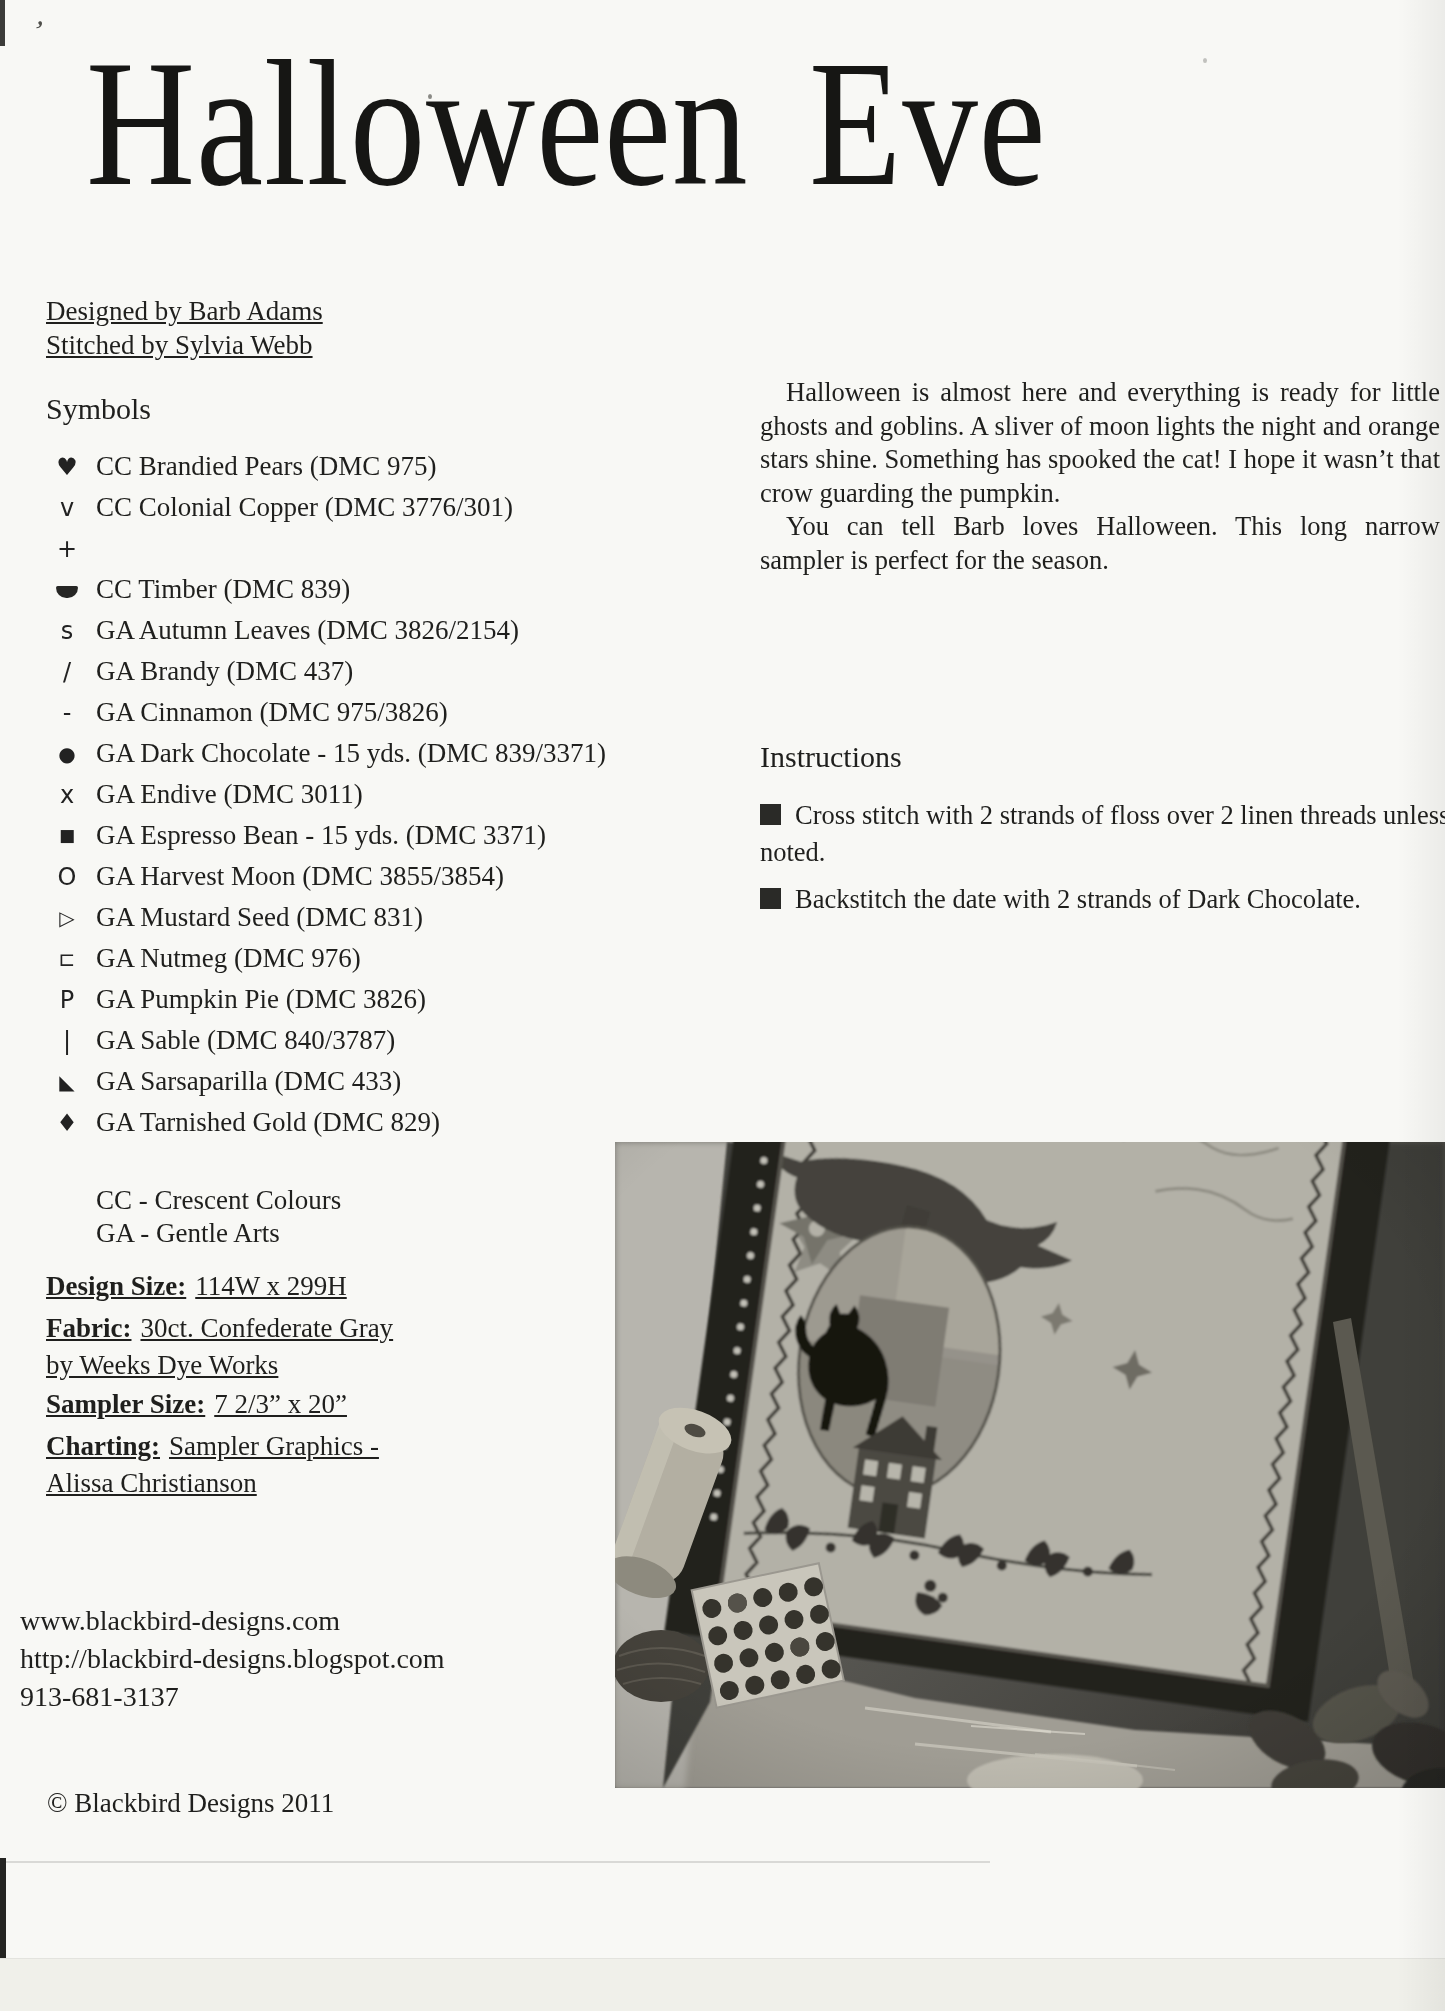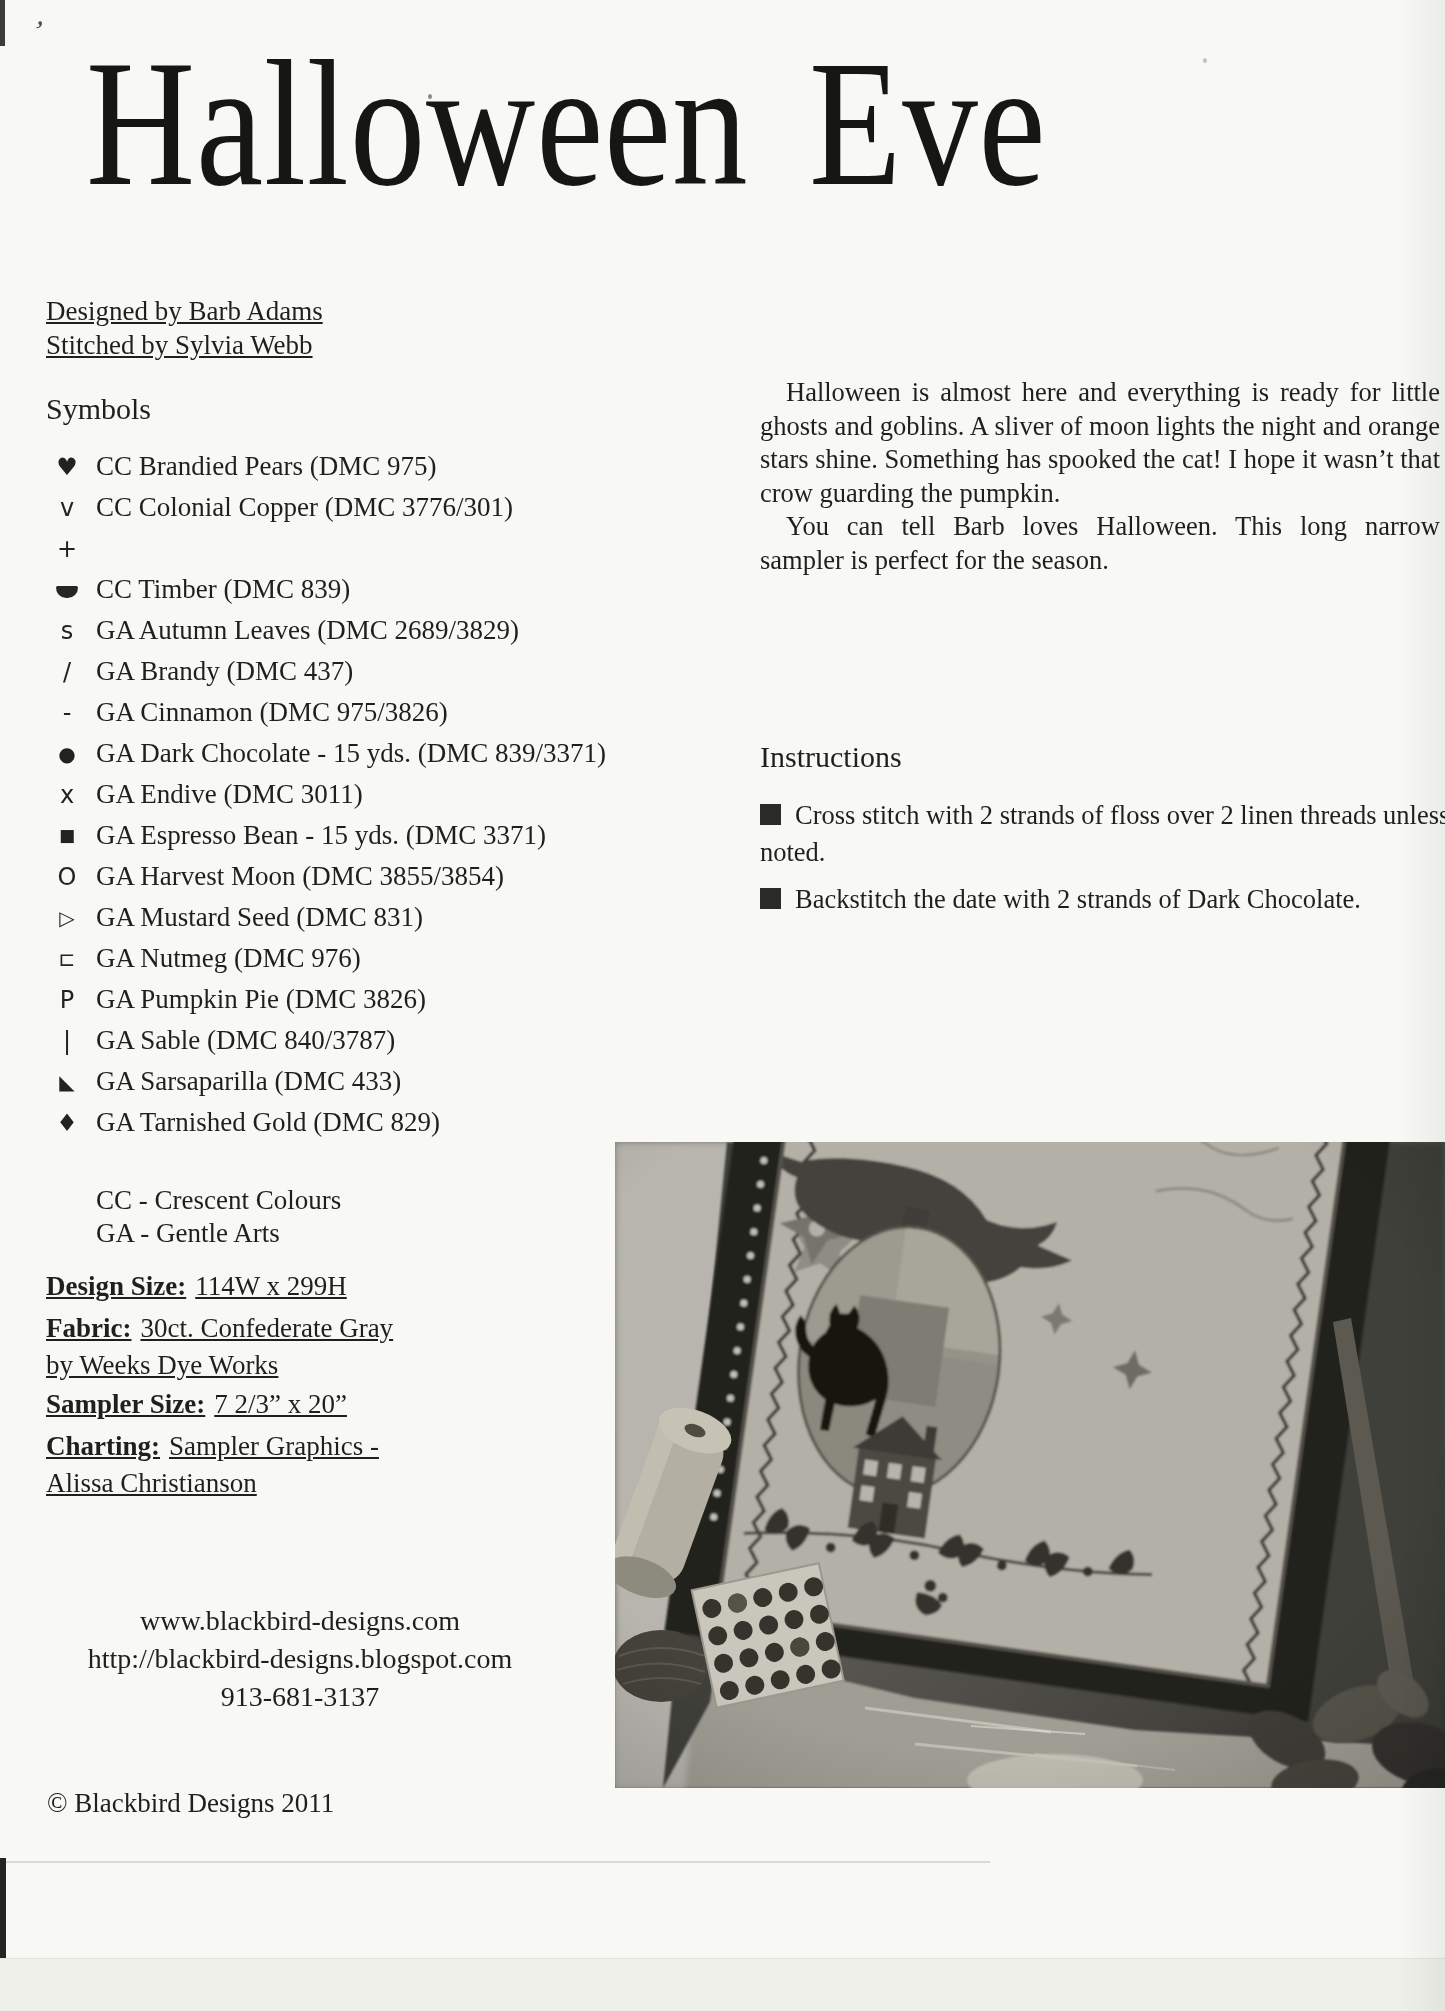--- a/index.html
+++ b/index.html
@@ -33,21 +33,21 @@
   .sym.md{font-size:20px;}
   .half-disc{display:inline-block;width:22px;height:12px;background:#262624;border-radius:2px 2px 12px 12px;}
   .lbl{font-size:27px;margin-left:12px;white-space:nowrap;}
   .abbr{position:absolute;left:96px;top:1184px;font-size:27px;line-height:33px;}
   .detail{position:absolute;margin:0;font-size:27px;line-height:37px;text-decoration:underline;}
   .detail b{margin-right:9px;}
   .d-design{left:46px;top:1268px;}
   .d-fabric{left:46px;top:1310px;width:372px;}
   .d-sampler{left:46px;top:1386px;}
   .d-charting{left:46px;top:1428px;width:368px;}
-  .contact{position:absolute;left:20px;top:1602px;width:560px;text-align:center;font-size:28px;line-height:38px;}
+  .contact{position:absolute;left:20px;top:1602px;width:560px;font-size:28px;line-height:38px;}
   .copyright{position:absolute;left:47px;top:1788px;font-size:27px;text-align:right;}
   
   .intro{position:absolute;left:760px;top:376px;width:680px;font-size:26.5px;line-height:33.5px;}
   .intro p{margin:0;text-indent:26px;text-align:justify;}
   .instructions-heading{position:absolute;left:760px;top:740px;margin:0;font-size:30px;font-weight:normal;}
   .bullet{position:absolute;width:690px;margin:0;font-size:26.5px;line-height:37px;}
   .b1{left:760px;top:797px;}
   .b2{left:760px;top:881px;}
   .sq{display:inline-block;width:21px;height:21px;background:#2a2a27;margin-right:14px;vertical-align:-1px;}
   
@@ -82,21 +82,21 @@
       </li>
     <li>
         <span class="sym">+</span>
       </li>
     <li>
         <span class="sym"><span class="half-disc"></span></span>
         <span class="lbl">CC Timber (DMC 839)</span>
       </li>
     <li>
         <span class="sym">s</span>
-        <span class="lbl">GA Autumn Leaves (DMC 2689/3829)</span>
+        <span class="lbl">GA Autumn Leaves (DMC 3826/2154)</span>
       </li>
     <li>
         <span class="sym">/</span>
         <span class="lbl">GA Brandy (DMC 437)</span>
       </li>
     <li>
         <span class="sym">-</span>
         <span class="lbl">GA Cinnamon (DMC 975/3826)</span>
       </li>
     <li>

